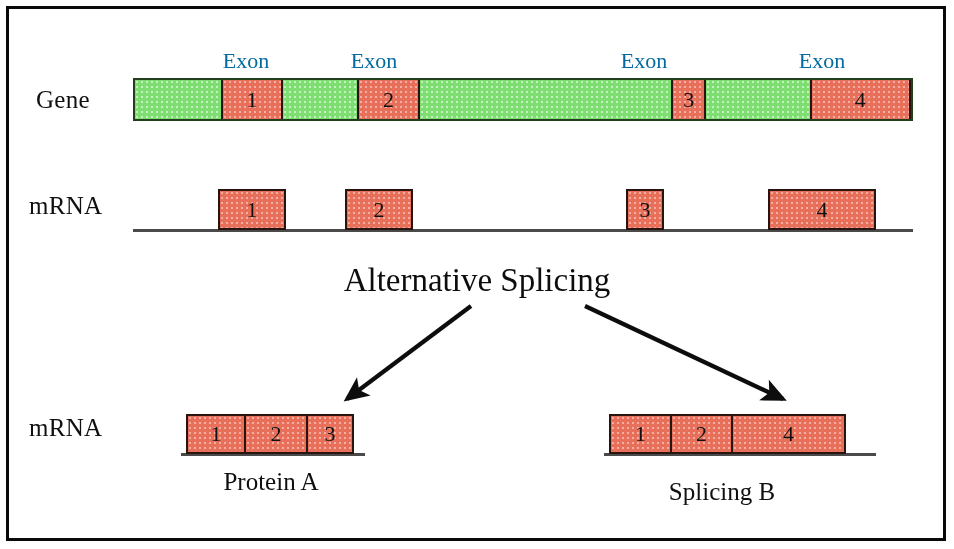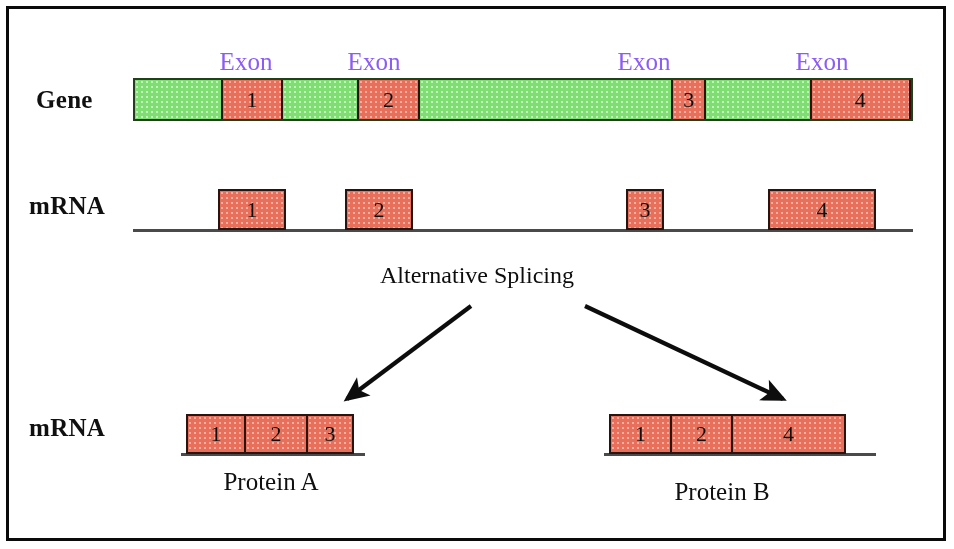--- a/index.html
+++ b/index.html
@@ -25,28 +25,27 @@
     box-sizing: border-box;
   }
 
   
   .row-label {
     position: absolute;
     font-size: 25px;
     color: #101010;
     white-space: nowrap;
     letter-spacing: .3px;
-    font-weight: bold;
   }
 
   
   .exon-caption {
     position: absolute;
-    font-size: 25px;
-    color: #8b5cf6;
+    font-size: 22px;
+    color: #0369a1;
     text-align: left;
     white-space: nowrap;
     transform: translateX(-50%);
   }
 
   
   #gene-bar {
     position: absolute;
     left: 133px;
     top: 78px;
@@ -102,21 +101,21 @@
     font-size: 22px;
     color: #101010;
   }
 
   
   #splicing-title {
     position: absolute;
     left: 477px;
     top: 262px;
     transform: translateX(-50%);
-    font-size: 24px;
+    font-size: 33px;
     color: #0d0d0d;
     white-space: nowrap;
     text-align: center;
   }
 
   
   #arrows {
     position: absolute;
     left: 0;
     top: 0;
@@ -216,14 +215,14 @@
     <div class="pbox" style="width:44px;">3</div>
   </div>
   <div class="product-caption" style="left:271px; top:468px;">Protein A</div>
 
   <div class="product-line" style="left:604px; top:453px; width:272px;"></div>
   <div class="product-boxes" style="left:609px; top:414px; width:237px; height:40px;">
     <div class="pbox" style="width:62px;">1</div>
     <div class="pbox" style="width:62px;">2</div>
     <div class="pbox" style="width:113px;">4</div>
   </div>
-  <div class="product-caption" style="left:722px; top:478px;">Protein B</div>
+  <div class="product-caption" style="left:722px; top:478px;">Splicing B</div>
 </div>
 
 </body></html>

